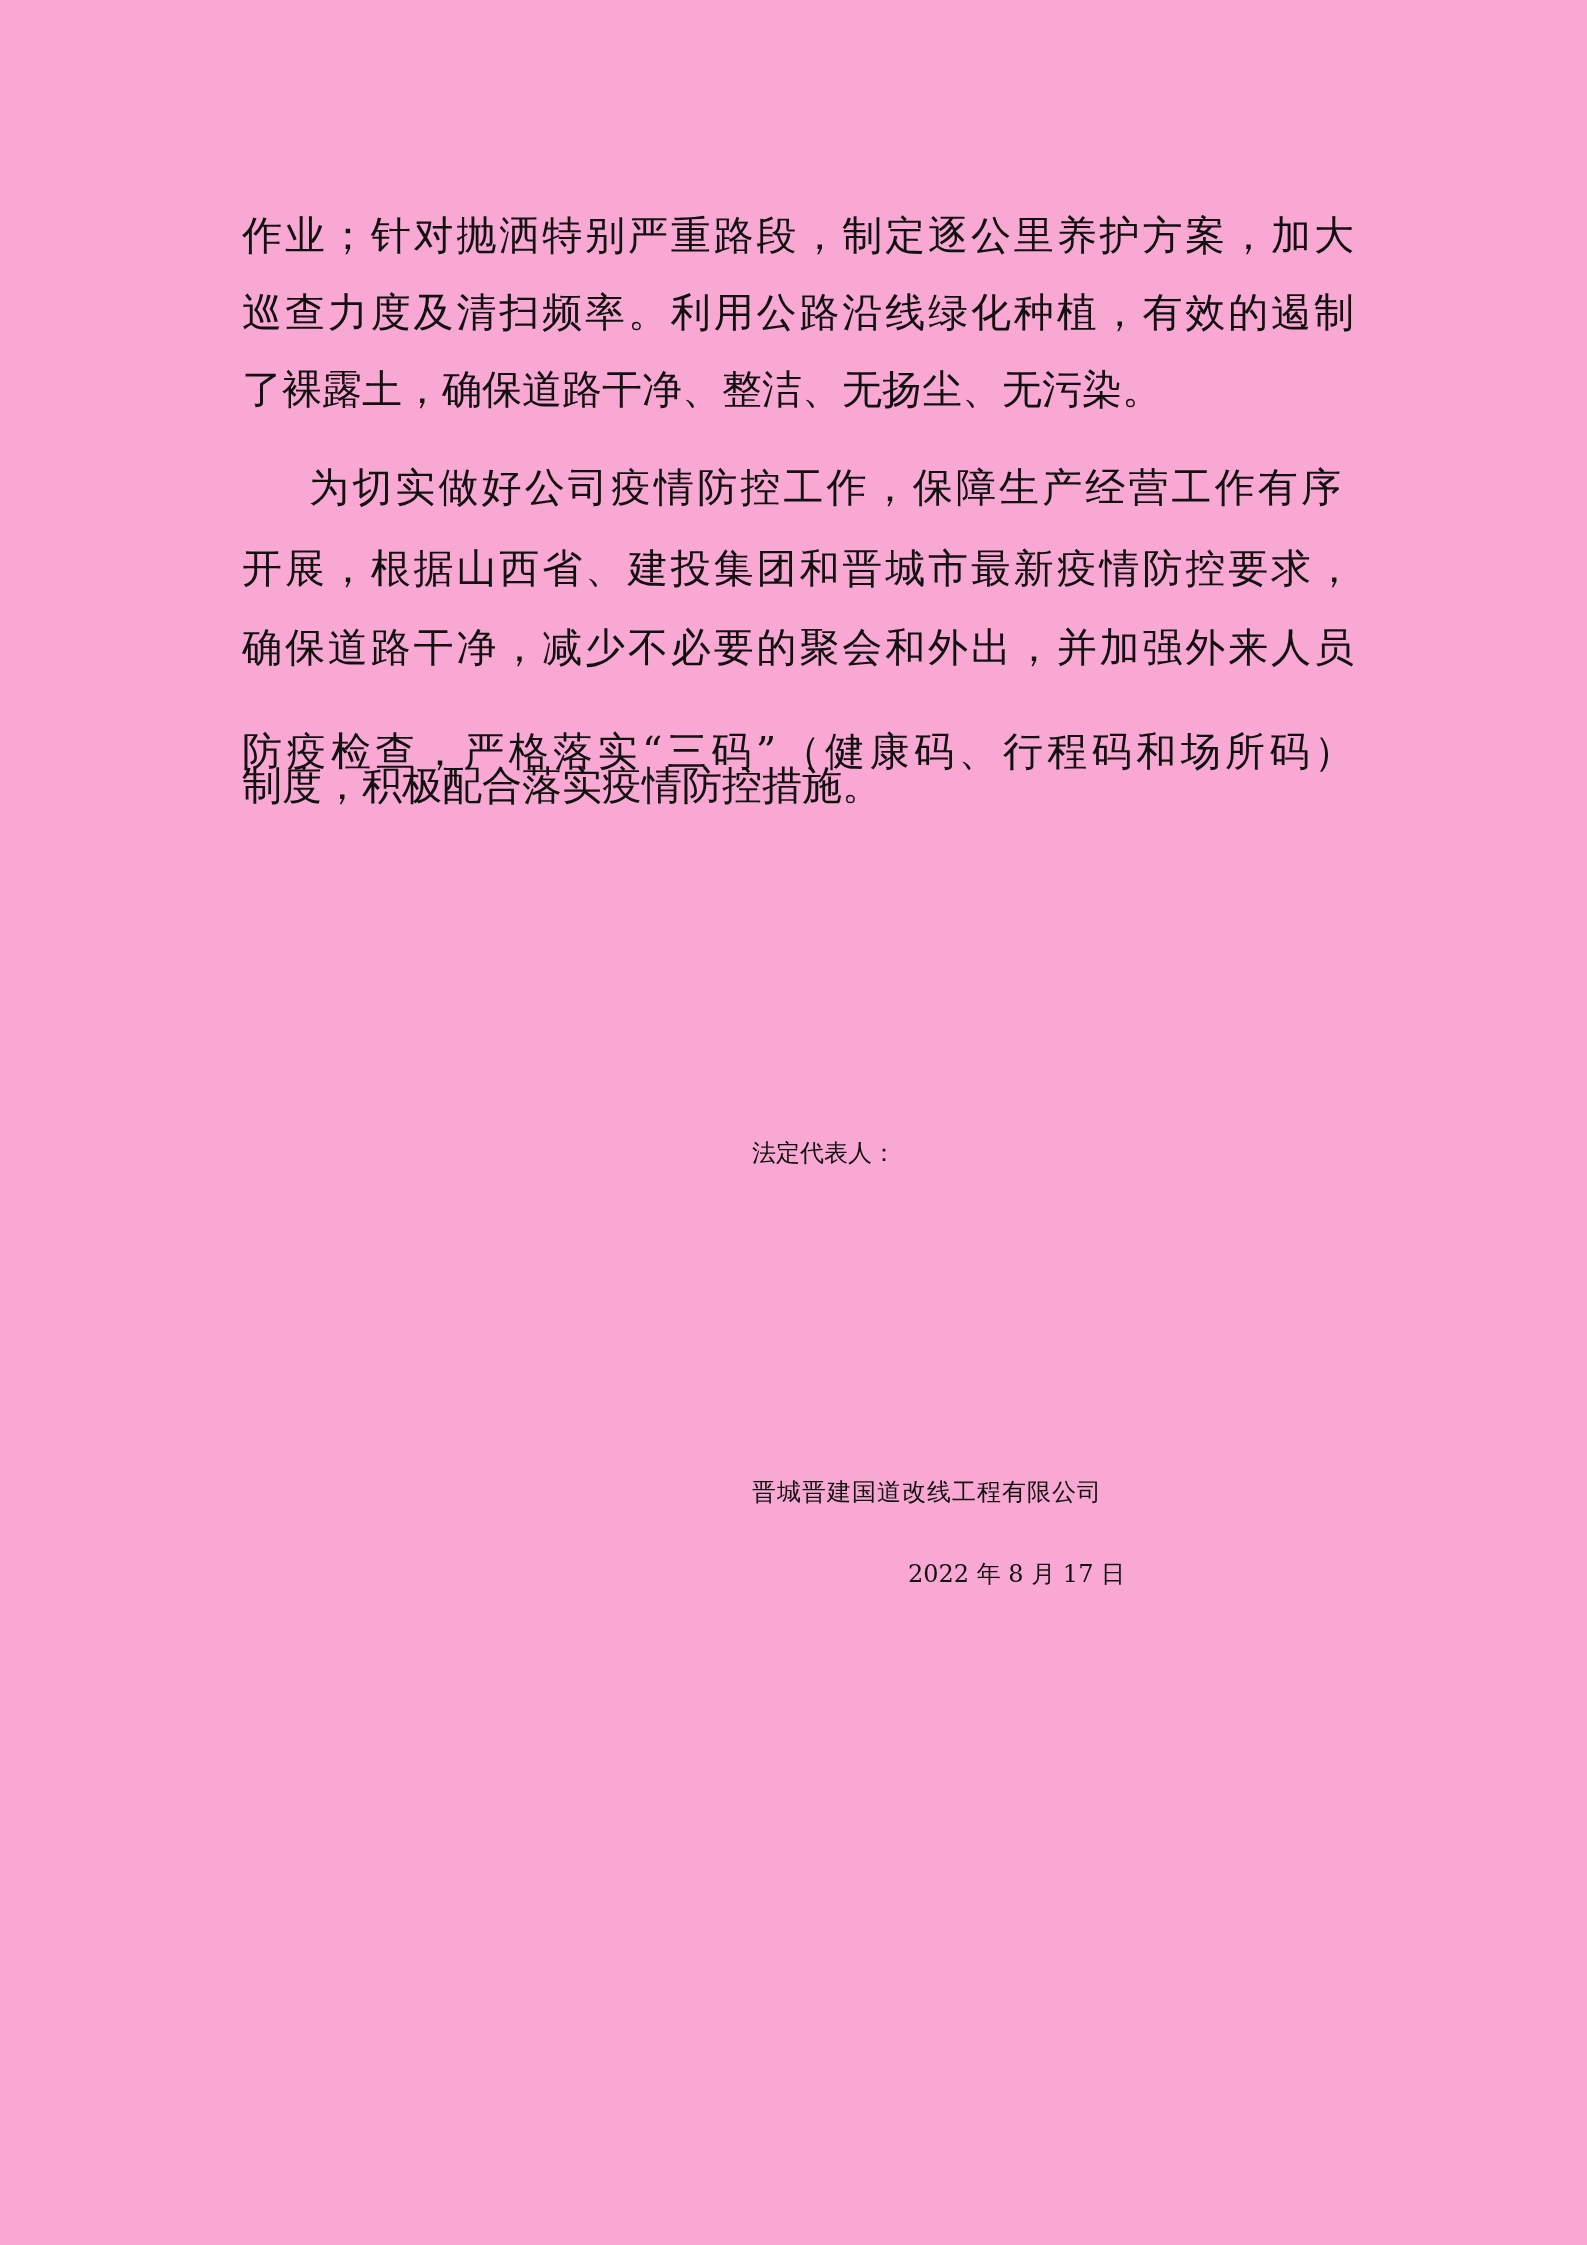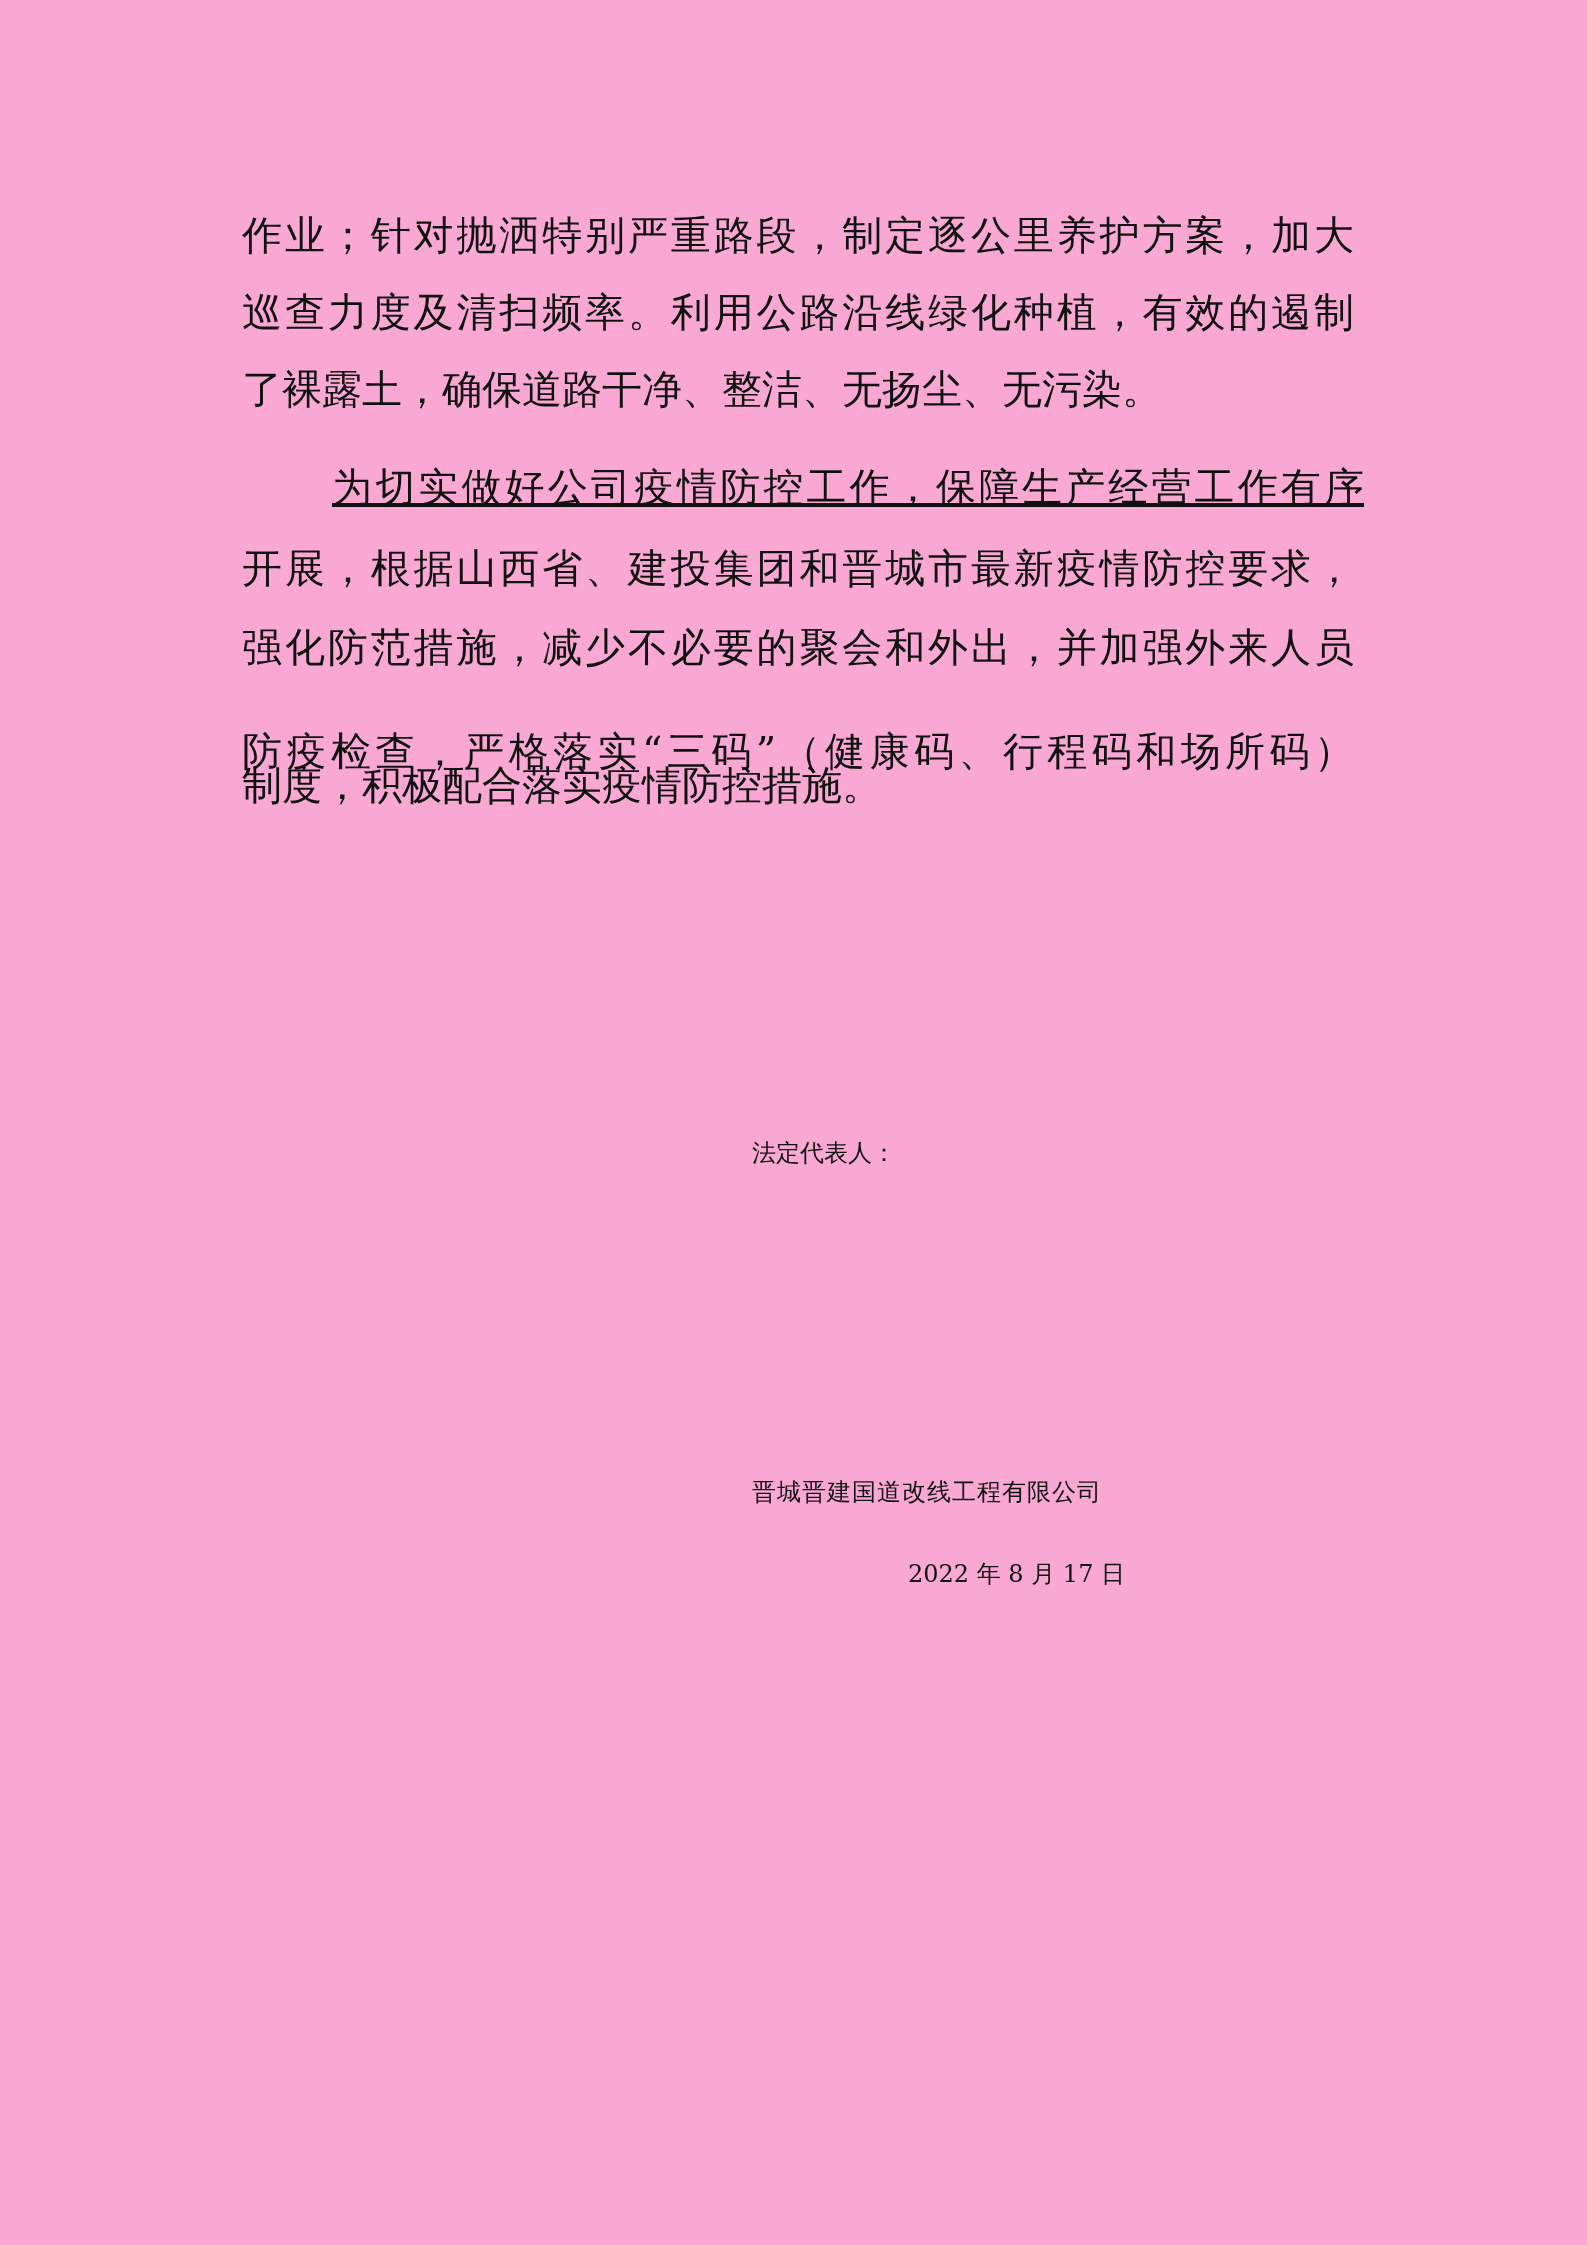--- a/index.html
+++ b/index.html
@@ -2,33 +2,33 @@
 <html><head>
 <meta charset="utf-8">
 <style>
   html, body { margin: 0; padding: 0; background: #ffffff; }
   body { width: 1587px; height: 2245px; position: relative; overflow: hidden;
          font-family: "DejaVu Serif", "Liberation Serif", serif; color: #111111; }
   .page { position: absolute; left: 0; top: 0; width: 1587px; height: 2245px; background: #f9a8d4; }
   .line { position: absolute; left: 242px; width: 1112px; font-size: 40px; line-height: 50px;
           white-space: nowrap; text-align: justify; text-align-last: justify; letter-spacing: 0px; }
   .line.last { text-align-last: left; }
-  .line.indent { left: 332px; width: 1032px; text-decoration: underline; }
+  .line.indent { left: 309px; width: 1032px; }
   .sig { position: absolute; font-size: 24px; line-height: 50px; white-space: nowrap; }
 </style>
 </head>
 <body>
 
 <div class="page">
   <div class="line" style="top:210px">作业；针对抛洒特别严重路段，制定逐公里养护方案，加大</div>
   <div class="line" style="top:287px">巡查力度及清扫频率。利用公路沿线绿化种植，有效的遏制</div>
   <div class="line last" style="top:364px">了裸露土，确保道路干净、整洁、无扬尘、无污染。</div>
 
   <div class="line indent" style="top:462px">为切实做好公司疫情防控工作，保障生产经营工作有序</div>
   <div class="line" style="top:543px">开展，根据山西省、建投集团和晋城市最新疫情防控要求，</div>
-  <div class="line" style="top:622px">强化防范措施，减少不必要的聚会和外出，并加强外来人员</div>
+  <div class="line" style="top:622px">确保道路干净，减少不必要的聚会和外出，并加强外来人员</div>
   <div class="line" style="top:726px">防疫检查，严格落实“三码”（健康码、行程码和场所码）</div>
   <div class="line last" style="top:760px">制度，积极配合落实疫情防控措施。</div>
 
   <div class="sig" style="left:752px; top:1128px">法定代表人：</div>
   <div class="sig" style="left:752px; top:1467px; letter-spacing:1px">晋城晋建国道改线工程有限公司</div>
   <div class="sig" style="left:908px; top:1549px">2022 年 8 月 17 日</div>
 </div>
 
 </body></html>

